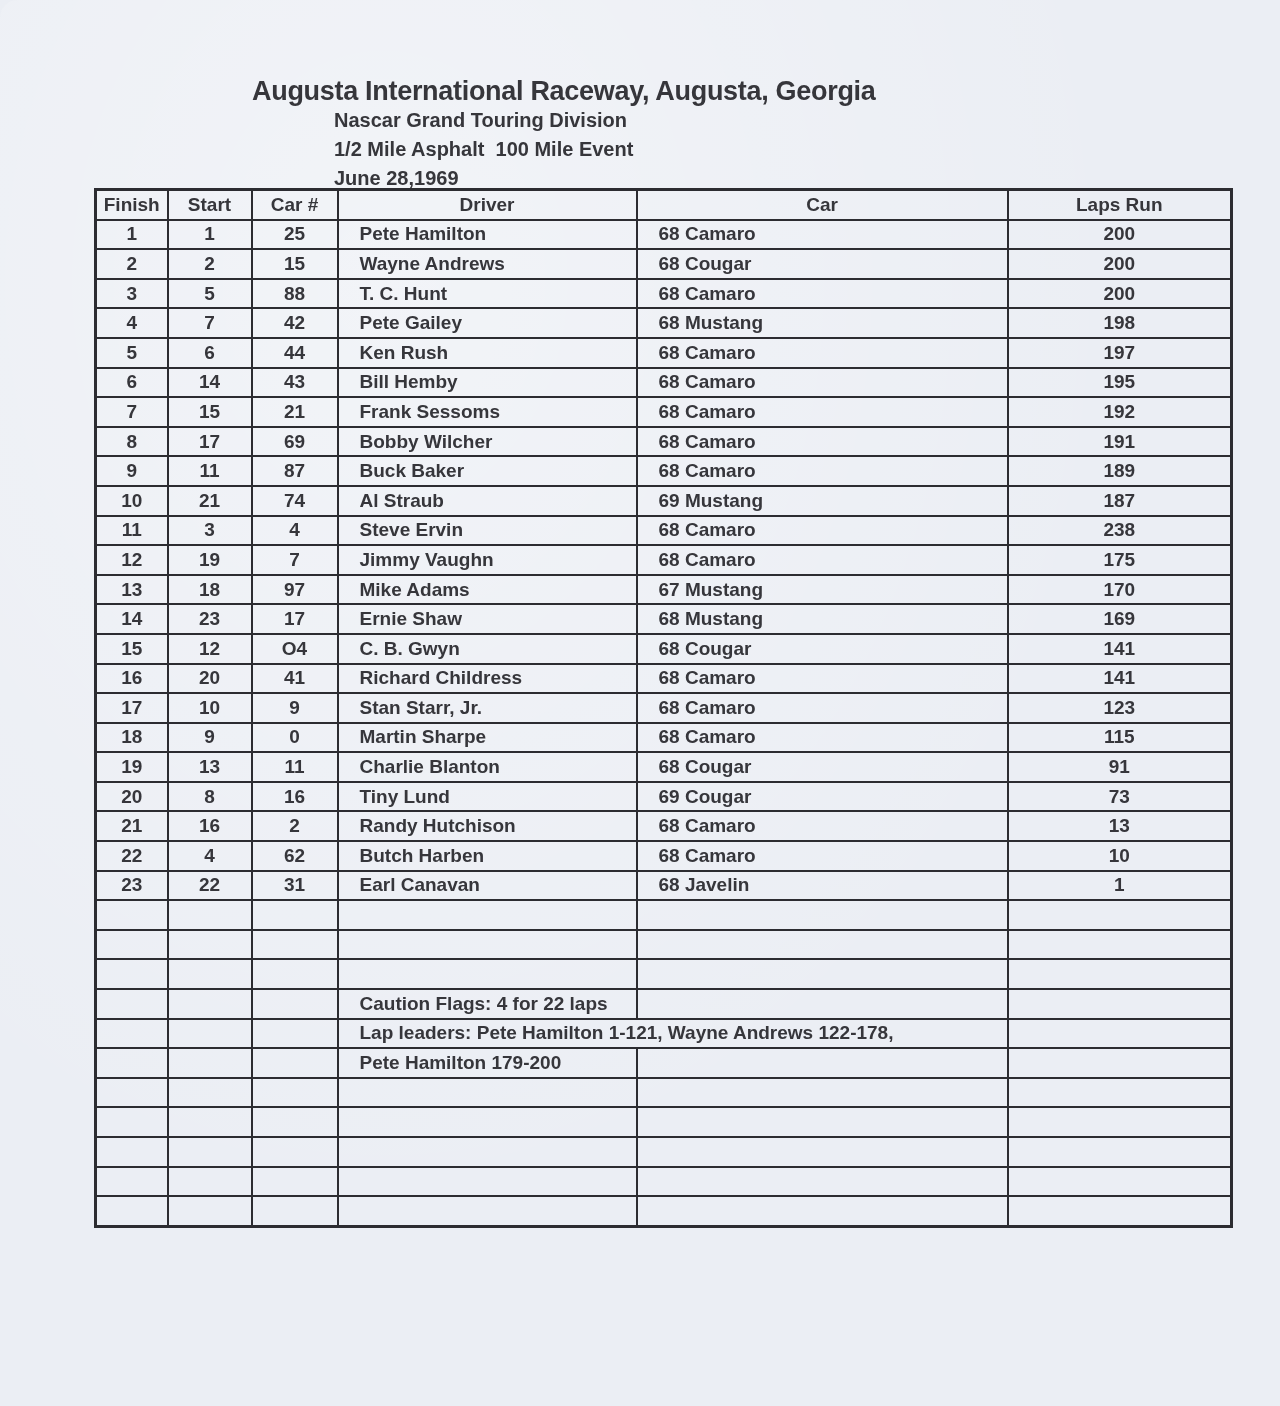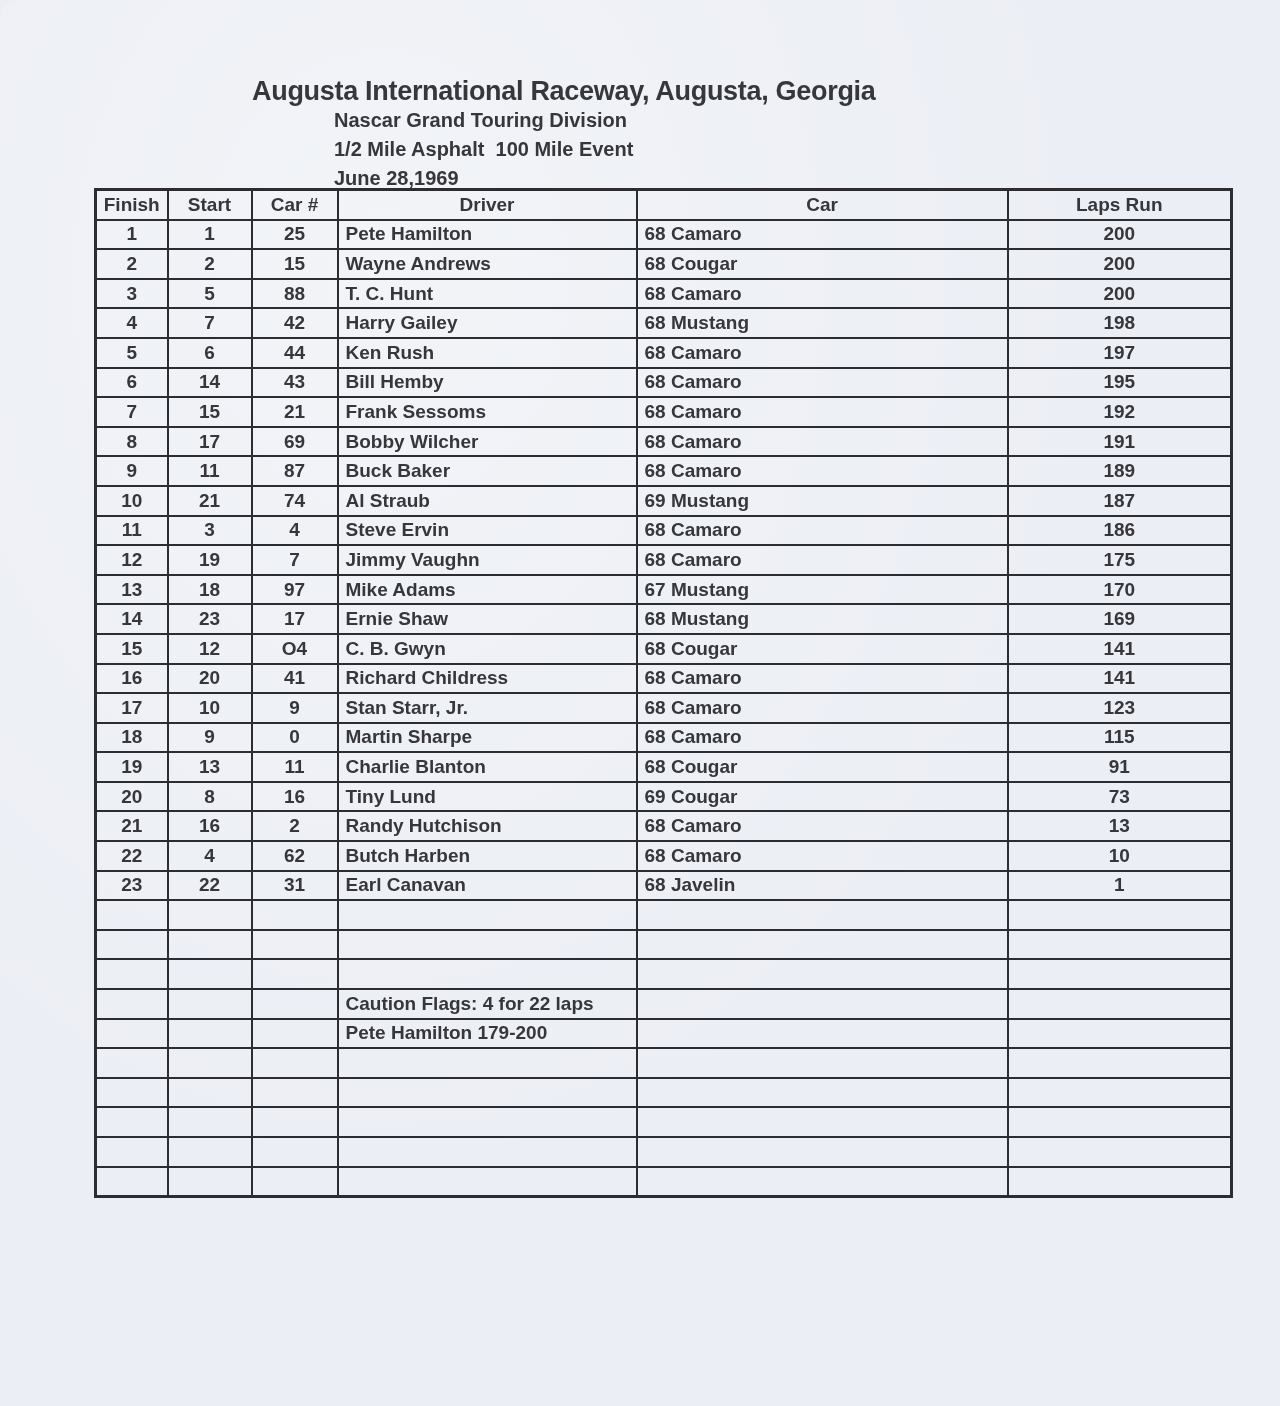--- a/index.html
+++ b/index.html
@@ -44,21 +44,21 @@
     padding:0 2px;
     font-size:19px;
     font-weight:bold;
     color:var(--ink);
     text-align:center;
     vertical-align:middle;
     overflow:hidden;
     white-space:nowrap;
   }
   table.results{border:3px solid var(--line);}
-  table.results td.left{text-align:left;padding-left:7px;}
+  table.results td.left{text-align:left;padding-left:21px;}
 </style>
 </head>
 <body>
 
 <div class="page">
 
   <div class="title">Augusta International Raceway, Augusta, Georgia</div>
 
   <div class="subtitles">
     <div>Nascar Grand Touring Division</div>
@@ -107,21 +107,21 @@
           <td>5</td>
           <td>88</td>
           <td class="left">T. C. Hunt</td>
           <td class="left">68 Camaro</td>
           <td>200</td>
         </tr>
         <tr>
           <td>4</td>
           <td>7</td>
           <td>42</td>
-          <td class="left">Harry Gailey</td>
+          <td class="left">Pete Gailey</td>
           <td class="left">68 Mustang</td>
           <td>198</td>
         </tr>
         <tr>
           <td>5</td>
           <td>6</td>
           <td>44</td>
           <td class="left">Ken Rush</td>
           <td class="left">68 Camaro</td>
           <td>197</td>
@@ -165,21 +165,21 @@
           <td class="left">Al Straub</td>
           <td class="left">69 Mustang</td>
           <td>187</td>
         </tr>
         <tr>
           <td>11</td>
           <td>3</td>
           <td>4</td>
           <td class="left">Steve Ervin</td>
           <td class="left">68 Camaro</td>
-          <td>186</td>
+          <td>238</td>
         </tr>
         <tr>
           <td>12</td>
           <td>19</td>
           <td>7</td>
           <td class="left">Jimmy Vaughn</td>
           <td class="left">68 Camaro</td>
           <td>175</td>
         </tr>
         <tr>
@@ -299,20 +299,27 @@
           <td></td>
           <td></td>
           <td class="left">Caution Flags: 4 for 22 laps</td>
           <td></td>
           <td></td>
         </tr>
         <tr>
           <td></td>
           <td></td>
           <td></td>
+          <td colspan="2" class="left">Lap leaders: Pete Hamilton 1-121, Wayne Andrews 122-178,</td>
+          <td></td>
+        </tr>
+        <tr>
+          <td></td>
+          <td></td>
+          <td></td>
           <td class="left">Pete Hamilton 179-200</td>
           <td></td>
           <td></td>
         </tr>
         <tr>
           <td></td>
           <td></td>
           <td></td>
           <td></td>
           <td></td>

